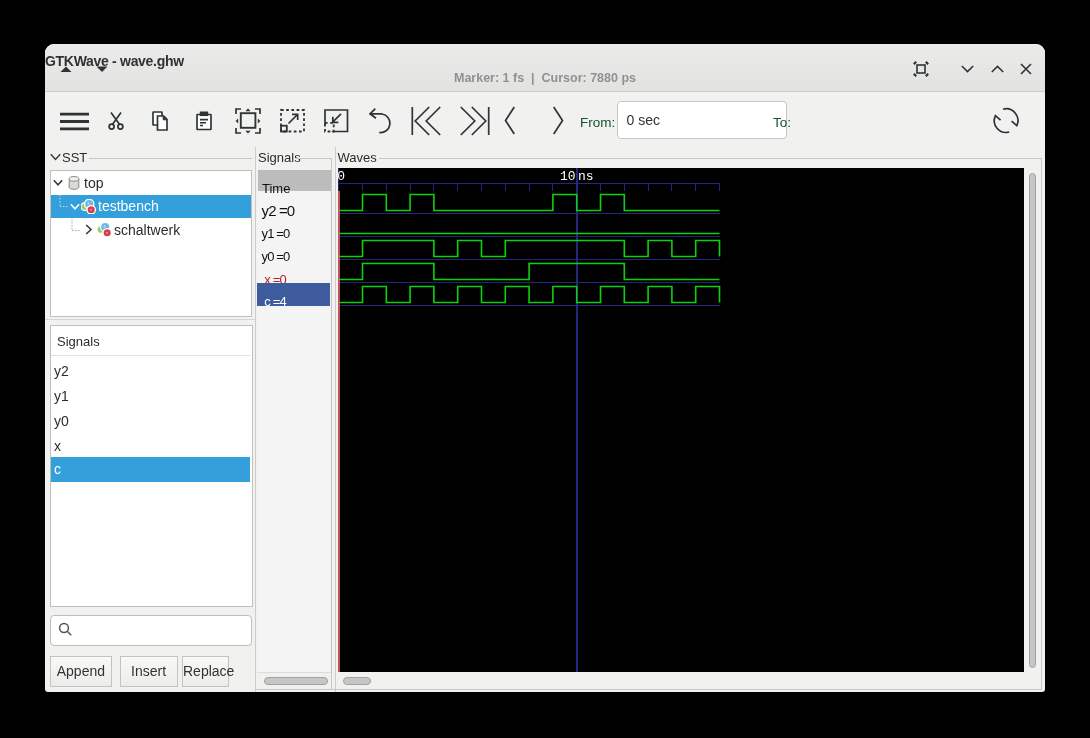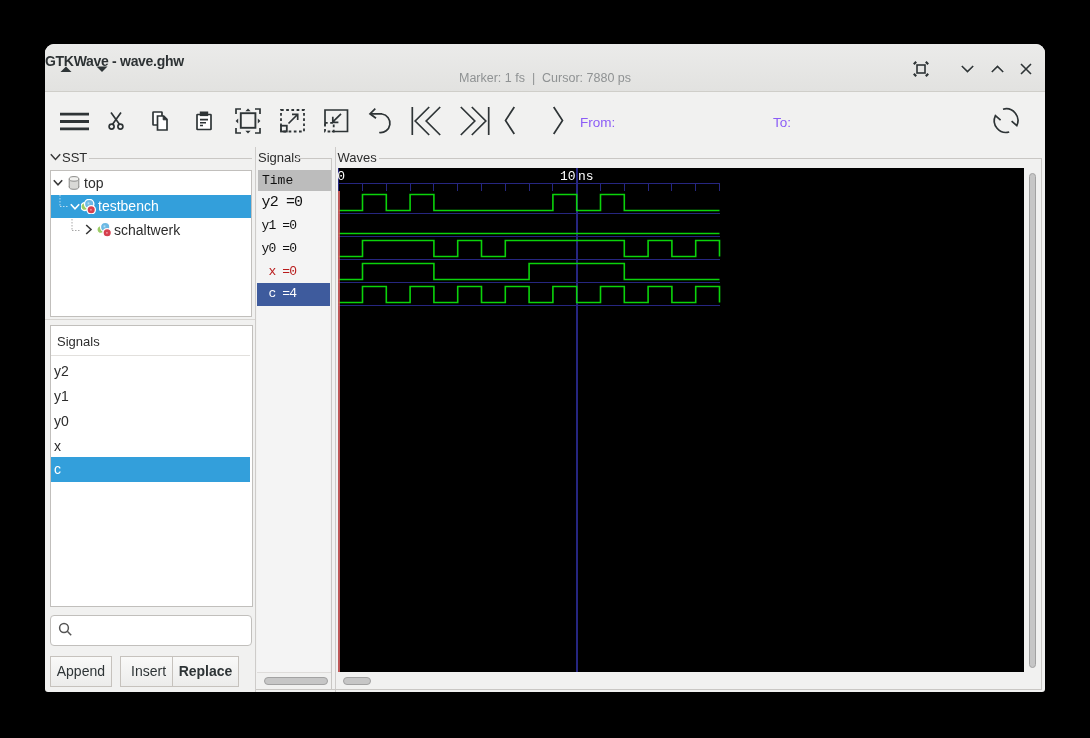--- a/index.html
+++ b/index.html
@@ -4,29 +4,29 @@
 html,body{margin:0;padding:0;}
 body{width:1090px;height:738px;background:#000;position:relative;overflow:hidden;
  font-family:"Liberation Sans",sans-serif;-webkit-font-smoothing:antialiased;}
 #win{position:absolute;left:45px;top:44px;width:1000px;height:648px;background:#f1f1f0;
  border-radius:9px 9px 3px 3px;overflow:hidden;}
 .abs{position:absolute;}
 svg{display:block;}
 .ic{stroke:#2e3436;fill:none;stroke-width:1.7;}
 #titlebar{position:absolute;left:0;top:0;width:1000px;height:47px;background:linear-gradient(#ebebea,#e2e2e0);border-bottom:1px solid #cfcec9;}
 #title{position:absolute;left:0;top:9px;width:1000px;text-align:left;font-size:14px;font-weight:bold;color:#2d3234;letter-spacing:-0.3px;}
-#subtitle{position:absolute;left:0;top:27px;width:1000px;text-align:center;font-size:12.5px;color:#8f9293;}
-.mono{font-family:Liberation Mono, monospace;}
+#subtitle{position:absolute;left:0;top:27px;width:1000px;text-align:center;font-size:12.5px;color:#8f9293;font-weight:bold;}
+.mono{font-family:Liberation Sans, sans-serif;margin-top:8px;}
 .treetxt{font-size:14px;color:#2c2c2c;position:absolute;white-space:pre;}
 .box{position:absolute;background:#fff;border:1px solid #c1bfbc;}
 .btn{position:absolute;height:31px;background:linear-gradient(#f9f9f8,#ececeb);border:1px solid #c6c2bd;border-radius:0;
  font-size:14px;color:#2e3436;text-align:center;line-height:29px;box-sizing:border-box;}
 .inp{position:absolute;height:38px;background:#fff;border:1px solid #cac5c0;border-radius:4px;box-sizing:border-box;
  font-size:14px;color:#2e3436;line-height:36px;padding-left:8.5px;}
-.lbl{position:absolute;font-size:13.5px;color:#8b5cf6;}
+.lbl{position:absolute;font-size:13.5px;color:#14532d;}
 .framelabel{position:absolute;font-size:13px;color:#2c2c2c;}
 .frameline{position:absolute;background:#c9c7c4;height:1px;}
 </style></head>
 <body>
 <div id="win">
   <div id="titlebar"></div>
   <div id="title">GTKWave - wave.ghw</div>
   <div id="subtitle">Marker: 1 fs&nbsp; |&nbsp; Cursor: 7880 ps</div>
 
   <svg class="abs" style="left:15px;top:22px" width="12" height="7">
@@ -108,20 +108,21 @@
   </svg>
 
   <svg class="abs" style="left:459px;top:62px" width="12" height="29">
       <path class="ic" stroke-width="1.6" d="M10.3,1 L1.5,14.5 L10.3,28"></path>
     </svg>
 
   <svg class="abs" style="left:507px;top:62px" width="12" height="29">
       <path class="ic" stroke-width="1.6" d="M1.7,1 L10.5,14.5 L1.7,28"></path>
     </svg>
   <div class="lbl" style="left:535px;top:71px">From:</div>
+  <div class="inp" style="left:572px;top:57px;width:170px;">0 sec</div>
   <div class="lbl" style="left:728px;top:71px">To:</div>
 
   <svg class="abs" style="left:943px;top:61px" width="38" height="38">
     <path class="ic" stroke-width="1.7" d="M15,4.2 A11.8,11.8 0 0 1 28.8,20.6 L23.6,16.1"></path>
     <path class="ic" stroke-width="1.7" d="M21.2,27 A11.8,11.8 0 0 1 7.4,10.6 L12.6,15.1"></path>
   </svg>
 
   <svg class="abs" style="left:5px;top:109px" width="11" height="8">
       <polyline points="0.8,1.2 5.5,6.4 10.2,1.2" fill="none" stroke="#3a3a3a" stroke-width="1.5"></polyline>
     </svg>
@@ -183,21 +184,21 @@
   <div class="abs" style="left:5.5px;top:413px;width:199px;height:25px;background:#339fdb;"></div>
   <div class="treetxt" style="left:9px;top:413px;height:25px;line-height:25px;color:#fff;">c</div>
 
   <div class="box" style="left:4.5px;top:571px;width:200px;height:29px;border-radius:4px;"></div>
   <svg class="abs" style="left:13px;top:578px" width="15" height="15">
     <circle cx="6" cy="6" r="4.4" fill="none" stroke="#555" stroke-width="1.5"></circle>
     <path d="M9.3,9.3 L13.2,13.2" stroke="#555" stroke-width="1.5"></path>
   </svg>
   <div class="btn" style="left:4.9px;top:612px;width:62px;">Append</div>
   <div class="btn" style="left:74.6px;top:612px;width:58px;">Insert</div>
-  <div class="btn" style="left:127px;top:612px;width:67px;font-weight:bold;">Replace</div>
+  <div class="btn" style="left:137px;top:612px;width:47px;">Replace</div>
 
   <div class="abs" style="left:210px;top:102.5px;width:1px;height:545.5px;background:#ceccca;"></div>
 
   <div class="framelabel" style="left:213px;top:106px;">Signals</div>
   <div class="frameline" style="left:251px;top:114px;width:35px;"></div>
   <div class="abs" style="left:285.5px;top:114px;width:1px;height:531px;background:#c9c7c4;"></div>
     <div class="abs" style="left:212px;top:628px;width:74px;height:1px;background:#dedcda;"></div>
   <div class="abs" style="left:212px;top:147px;width:73px;height:481px;background:#f4f4f4;"></div>
   <div class="abs" style="left:212.5px;top:126px;width:73px;height:21px;background:#bcbcbc;"></div>
   <div class="mono abs" style="left:217px;top:126px;font-size:13px;color:#111;line-height:21px;">Time</div>

